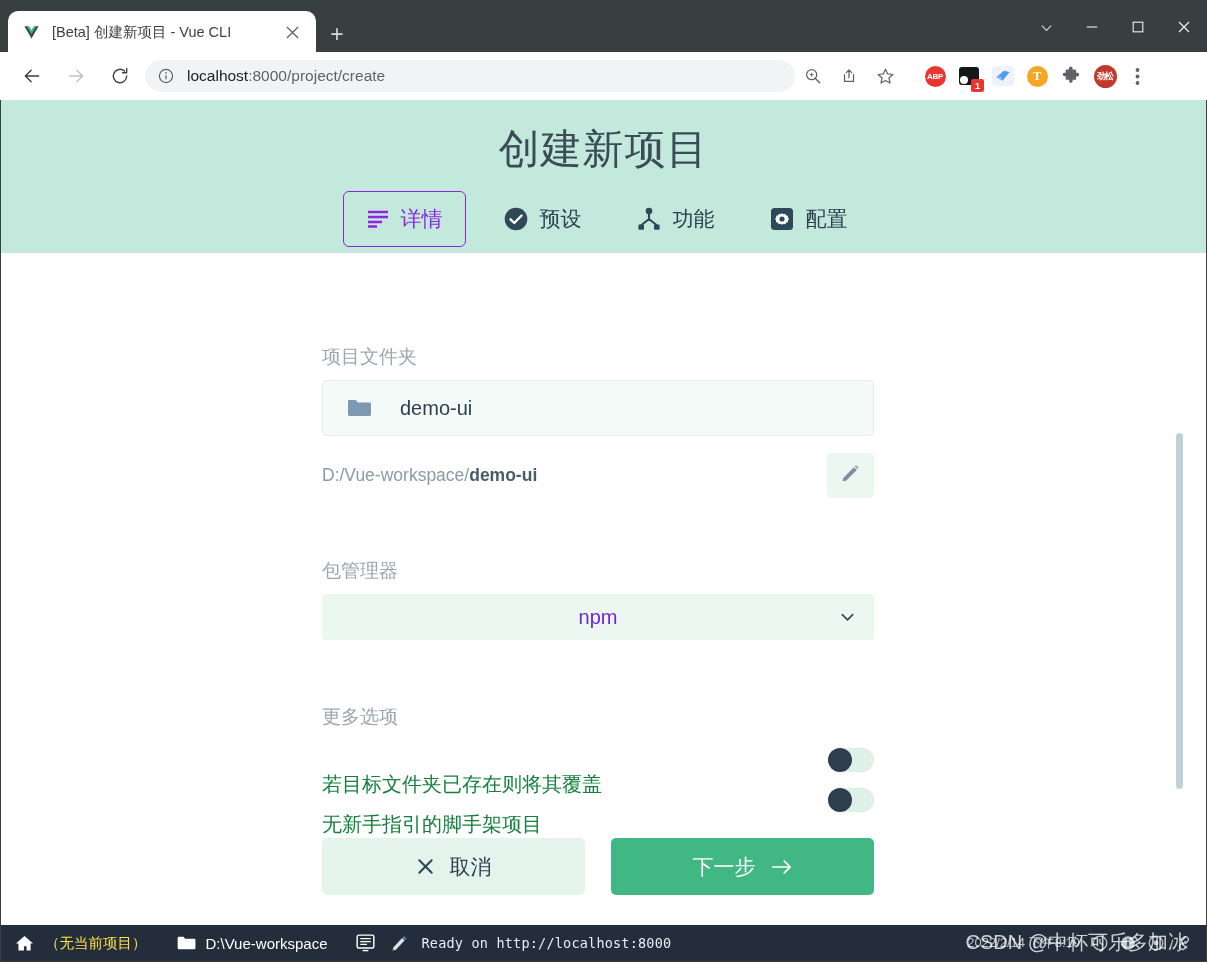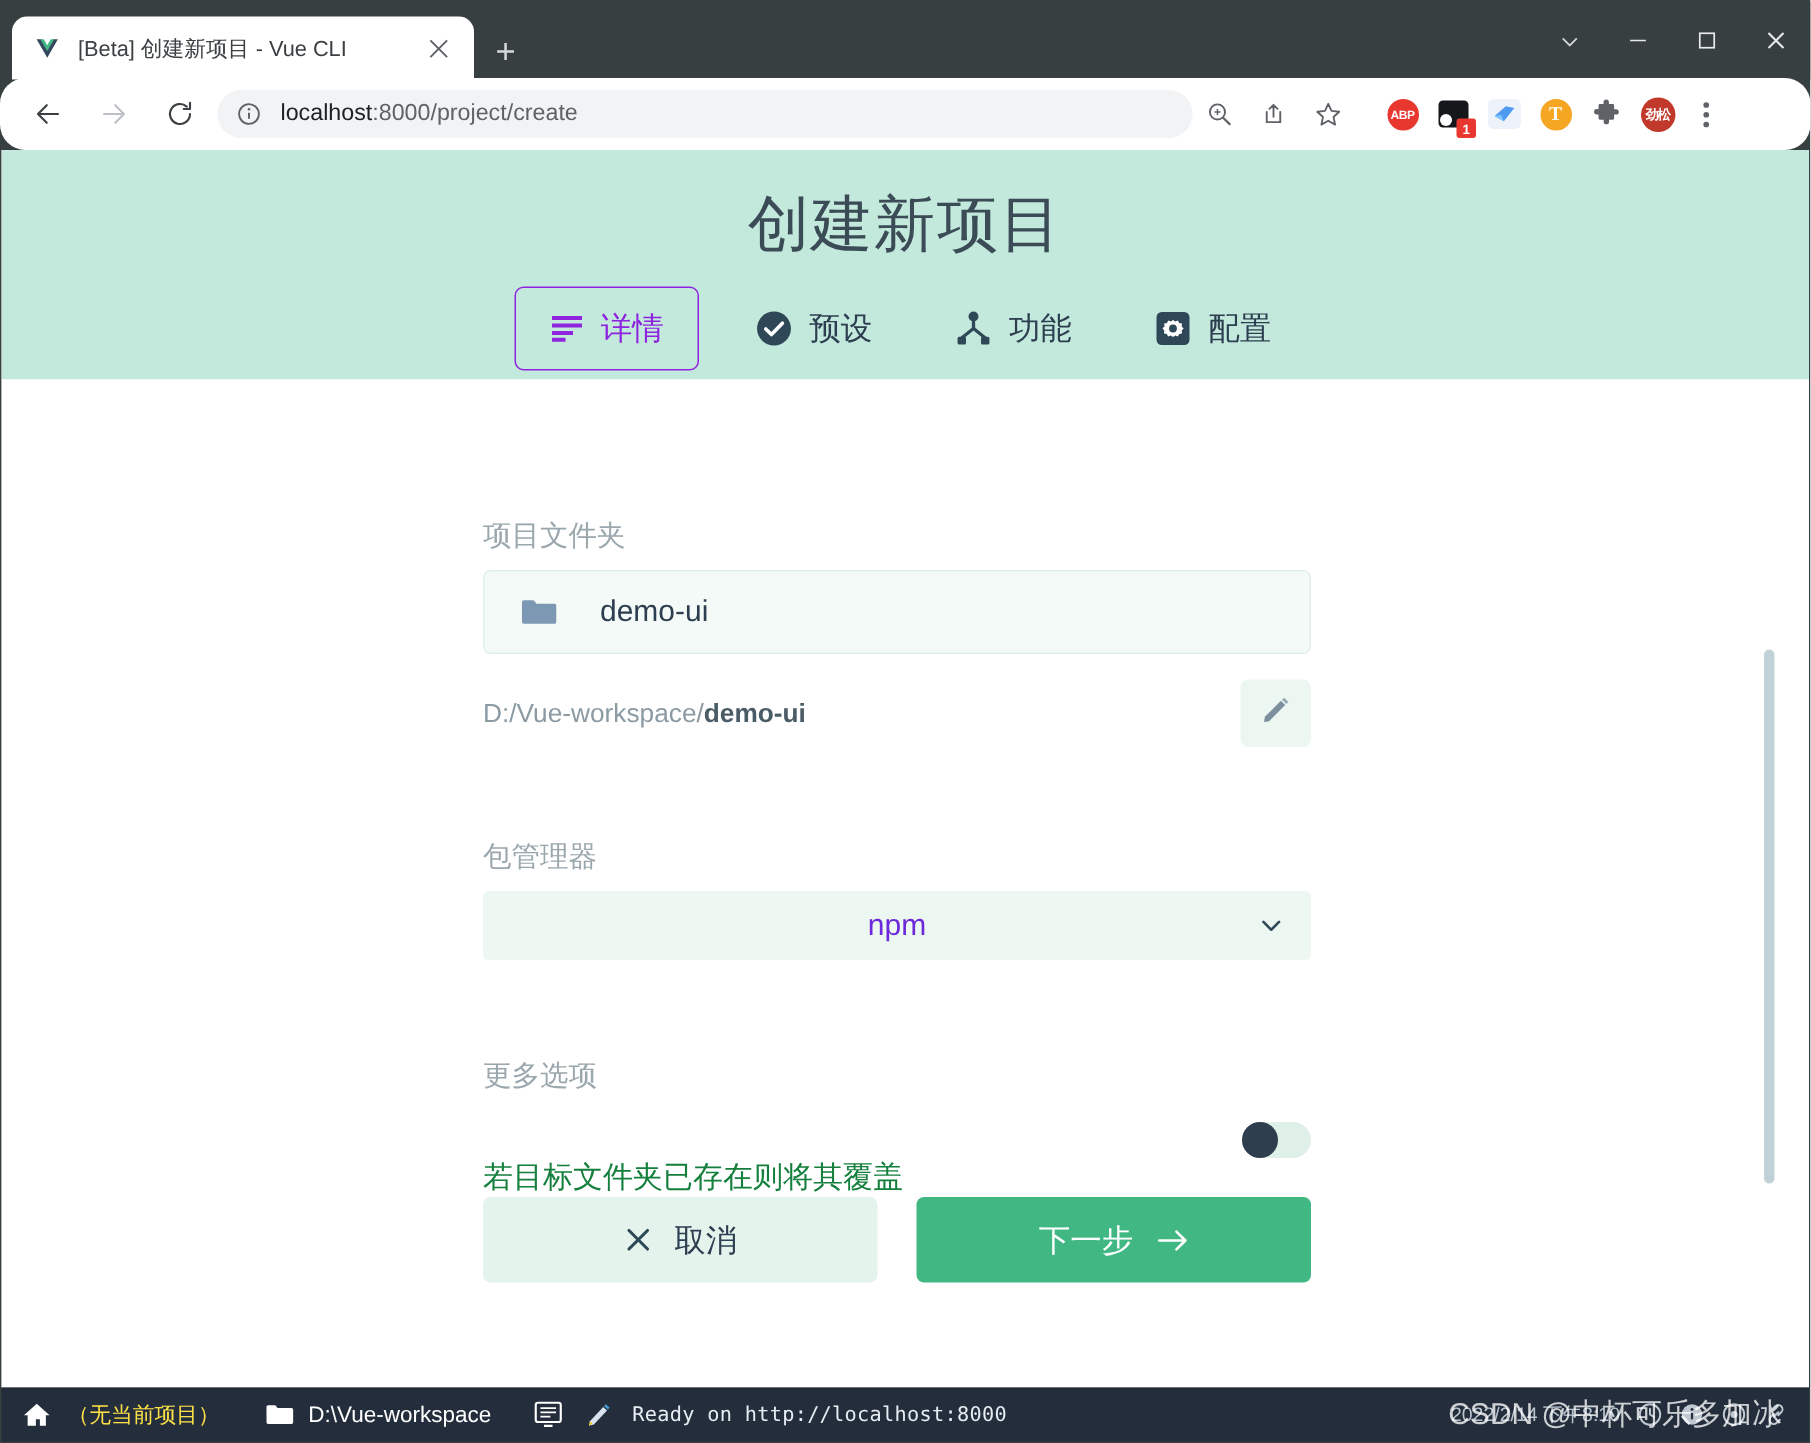--- a/index.html
+++ b/index.html
@@ -57,21 +57,21 @@
   .wc {
     width: 46px; height: 52px;
     display: flex; align-items: center; justify-content: center;
     color: #e8eaed;
   }
 
   
   .toolbar {
     position: absolute; left: 0; top: 52px; width: 1207px; height: 48px;
     background: #ffffff;
-    display: flex; align-items: center; border-radius: 17px;
+    display: flex; align-items: center;
   }
   .nav-btn {
     width: 36px; height: 36px; margin-left: 8px;
     display: flex; align-items: center; justify-content: center;
     color: #5f6368;
   }
   .nav-btn.first { margin-left: 14px; }
   .nav-btn.disabled { color: #bdc1c6; }
   .omnibox {
     position: absolute; left: 145px; top: 8px;
@@ -544,20 +544,24 @@
         </div>
 
         <div class="more-wrap">
           <div class="field-label">更多选项</div>
 
           <div class="switch-row">
             <div class="switch-label">若目标文件夹已存在则将其覆盖</div>
             <div class="switch"></div>
           </div>
 
+          <div class="switch-row">
+            <div class="switch-label">无新手指引的脚手架项目</div>
+            <div class="switch"></div>
+          </div>
         </div>
 
         <div class="actions">
           <div class="btn btn-cancel">
             <span class="bi">
               <svg width="19" height="19" viewBox="0 0 20 20">
                   <path d="M3.5 3.5 L16.5 16.5 M16.5 3.5 L3.5 16.5" stroke="#2f4858" stroke-width="2.2" fill="none" stroke-linecap="round"></path>
                 </svg>
             </span>
             <span>取消</span>

